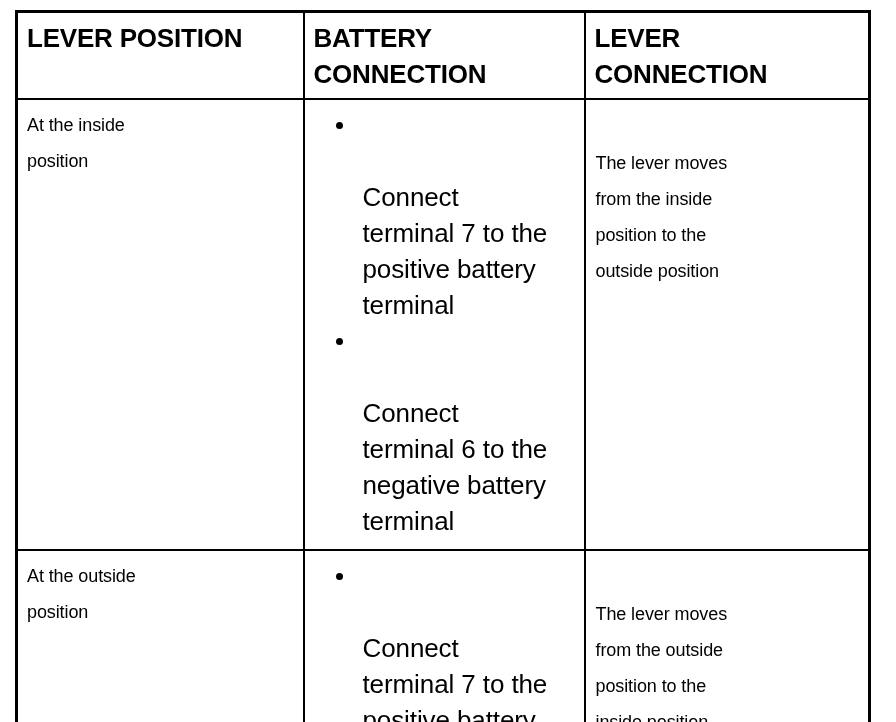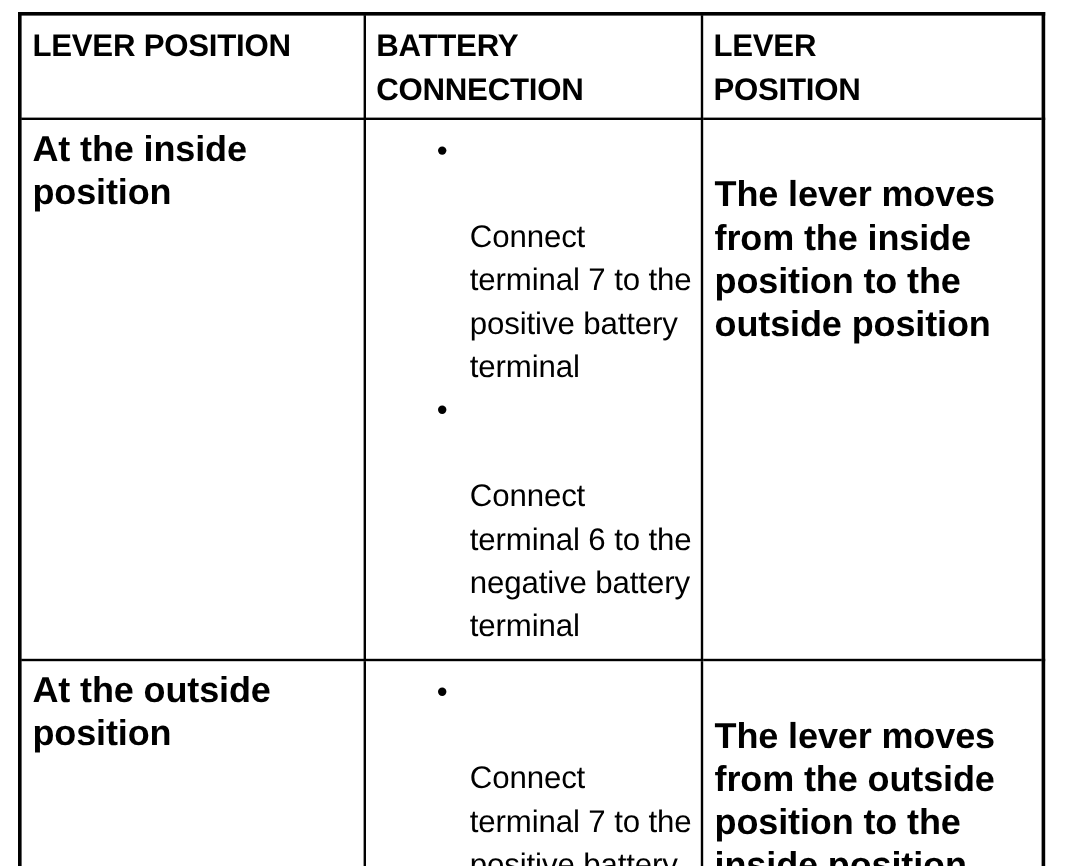--- a/index.html
+++ b/index.html
@@ -57,23 +57,23 @@
     letter-spacing: -0.2px;
     white-space: pre-line;
   }
 
   .head-cell .cell-pad {
     padding-top: 7px;
     padding-bottom: 6px;
   }
 
   .body-text {
-    font-size: 30px;
+    font-size: 18px;
     line-height: 36px;
-    font-weight: bold;
+    font-weight: normal;
     letter-spacing: -0.1px;
     white-space: pre-line;
   }
 
   .bullet-list {
     list-style: none;
     margin: 0;
     padding: 0;
   }
 
@@ -92,21 +92,20 @@
     top: 15px;
     width: 7px;
     height: 7px;
     border-radius: 50%;
     background: #000000;
   }
 
   .bullet-cell .cell-pad {
     padding-left: 20px;
     padding-right: 4px;
-    margin-left: 29px;
   }
 
   .col3 .cell-pad {
     padding-left: 10px;
     margin-top: 38px;
   }
 </style>
 </head>
 <body>
 
@@ -128,21 +127,21 @@
         </td>
         <td class="head-cell">
           <div class="cell-pad">
             <div class="head-text">BATTERY
 CONNECTION</div>
           </div>
         </td>
         <td class="head-cell">
           <div class="cell-pad">
             <div class="head-text">LEVER
-POSITION</div>
+CONNECTION</div>
           </div>
         </td>
       </tr>
 
       <tr>
         <td>
           <div class="cell-pad">
             <div class="body-text">At the inside
 position</div>
           </div>

